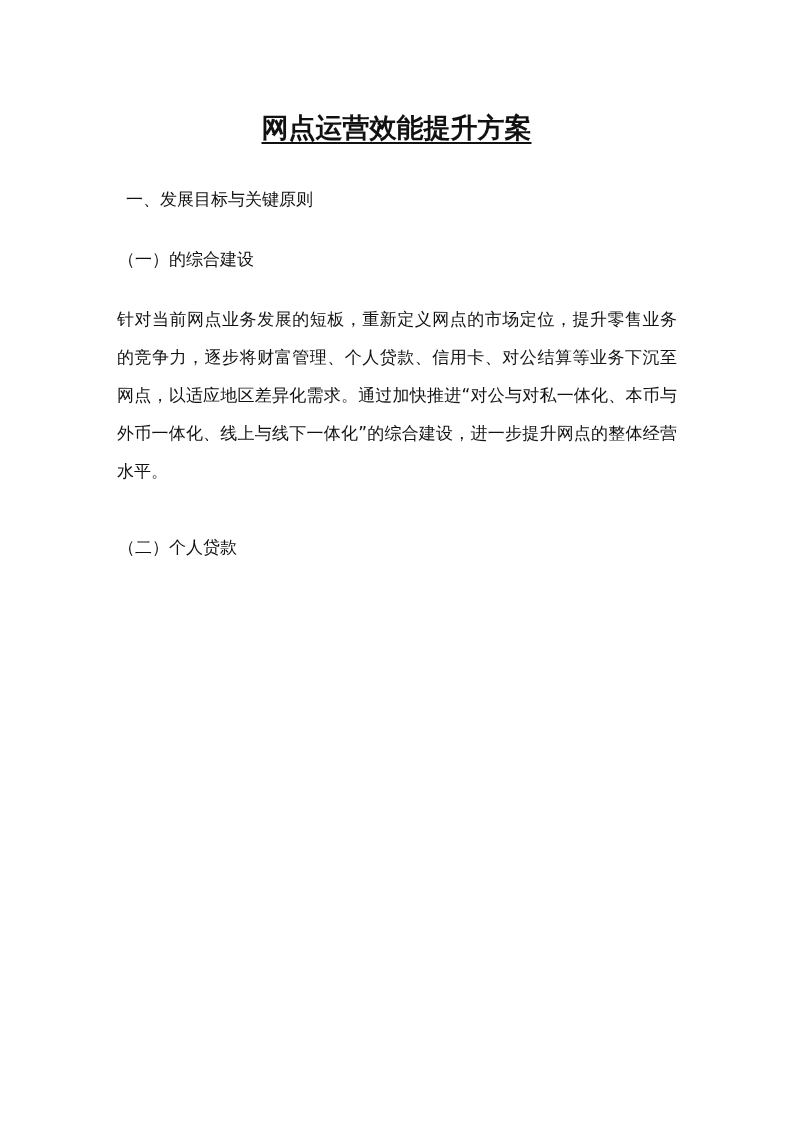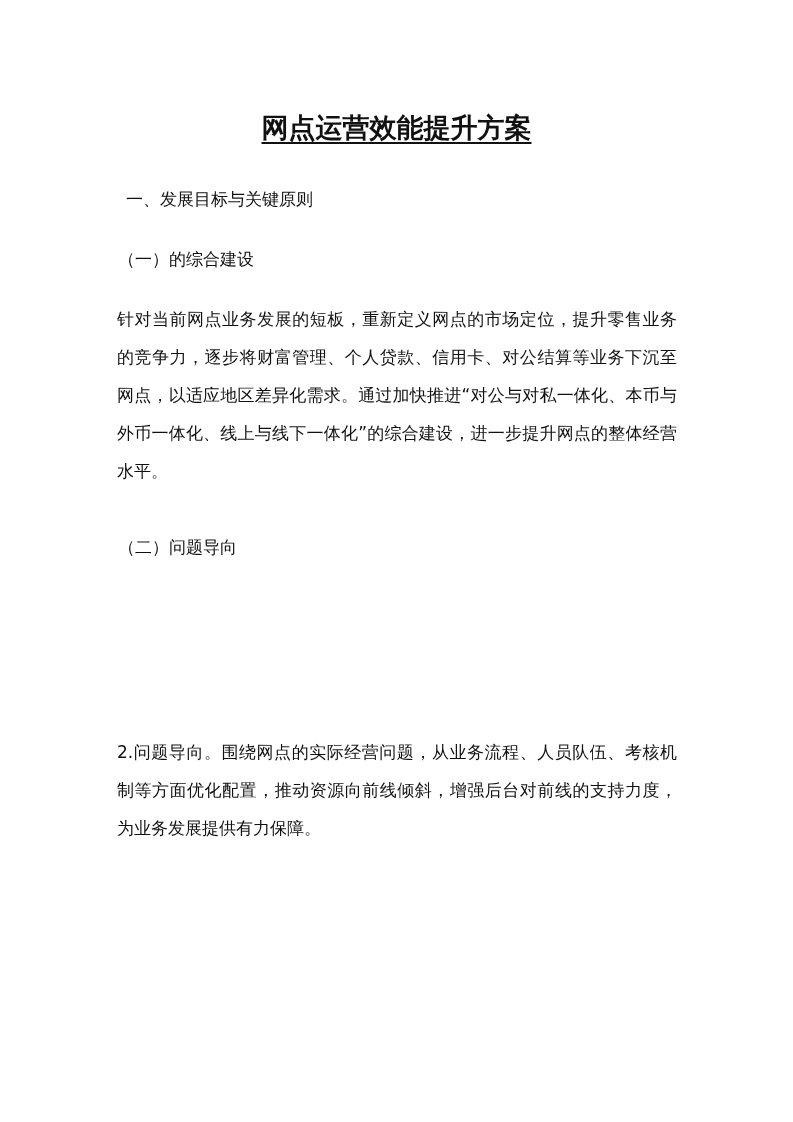--- a/index.html
+++ b/index.html
@@ -21,18 +21,17 @@
   <div class="title">
     <span>网点运营效能提升方案</span>
   </div>
 
   <div class="h1">一、发展目标与关键原则</div>
 
   <div class="h2" style="top:246px;">（一）的综合建设</div>
 
   <p class="para" style="top:299px;">针对当前网点业务发展的短板，重新定义网点的市场定位，提升零售业务的竞争力，逐步将财富管理、个人贷款、信用卡、对公结算等业务下沉至网点，以适应地区差异化需求。通过加快推进“对公与对私一体化、本币与外币一体化、线上与线下一体化”的综合建设，进一步提升网点的整体经营水平。</p>
 
-  <div class="h2" style="top:534px;">（二）问题导向</div>
+  <div class="h2" style="top:534px;">（二）个人贷款</div>
 
 
-  <p class="para" style="top:732px;">2.问题导向。围绕网点的实际经营问题，从业务流程、人员队伍、考核机制等方面优化配置，推动资源向前线倾斜，增强后台对前线的支持力度，为业务发展提供有力保障。</p>
 
 </div>
 
 </body></html>

